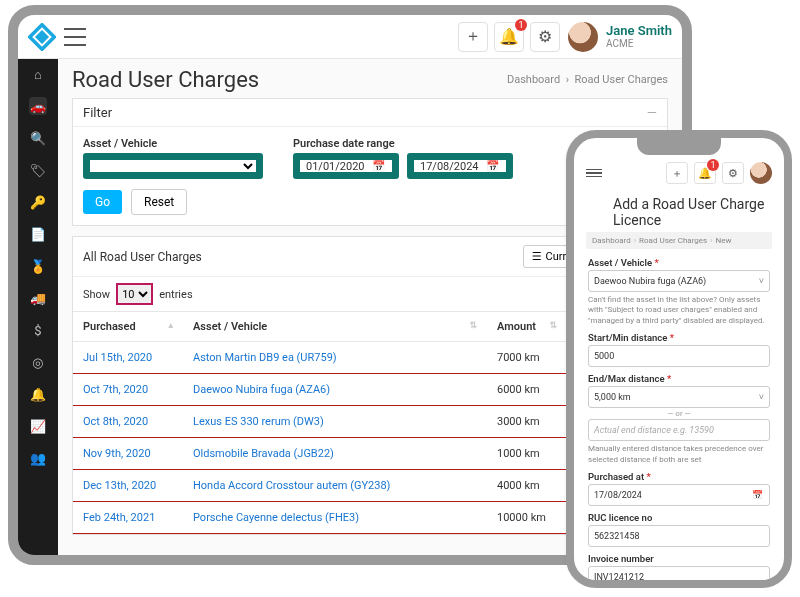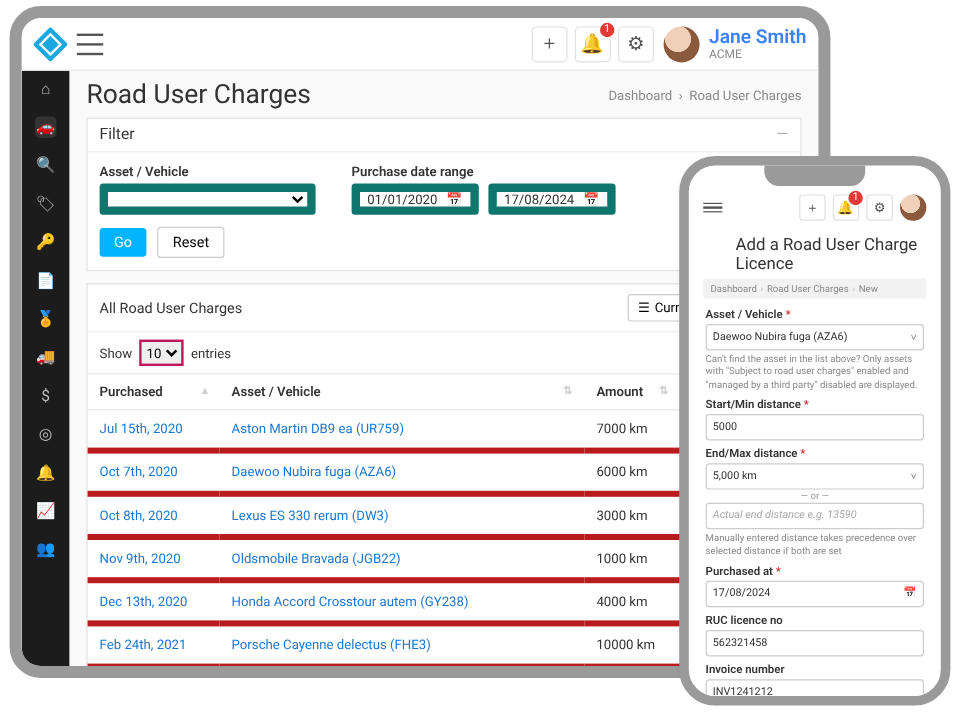--- a/index.html
+++ b/index.html
@@ -26,21 +26,21 @@
   width: 28px; height: 28px; position: relative; margin-right: 8px;
 }
 .logo svg { width: 100%; height: 100%; }
 .hamburger { width: 22px; height: 18px; cursor: pointer; display: flex; flex-direction: column; justify-content: space-between; margin-right: 6px; }
 .hamburger span { height: 2px; background: #555; display: block; }
 .topbar-spacer { flex: 1; }
 .topbar-icon { width: 30px; height: 30px; border: 1px solid #e0e0e0; border-radius: 4px; display: flex; align-items: center; justify-content: center; margin-left: 6px; color: #555; cursor: pointer; position: relative; }
 .bell-badge { position: absolute; top: -4px; right: -4px; background: #e53935; color: #fff; font-size: 9px; min-width: 12px; height: 12px; border-radius: 6px; display: flex; align-items: center; justify-content: center; padding: 0 2px; }
 .avatar { width: 30px; height: 30px; border-radius: 50%; background: radial-gradient(circle at 40% 35%, #f0d0b8 0 40%, #8b5a3c 42% 100%); margin-left: 8px; }
 .user-block { margin-left: 8px; line-height: 1.1; }
-.user-name { font-size: 16px; font-weight: 600; color: #3b82f6; }
+.user-name { font-size: 13px; font-weight: 600; color: #0f766e; }
 .user-org { font-size: 10px; color: #888; }
 
 
 .body-row { flex: 1; display: flex; overflow: hidden; }
 .sidebar { width: 40px; background: #1c1c1c; display: flex; flex-direction: column; align-items: center; padding-top: 6px; gap: 14px; }
 .side-icon { width: 18px; height: 18px; color: #bdbdbd; display: flex; align-items: center; justify-content: center; font-size: 13px; cursor: pointer; }
 .side-icon.active { color: #fff; background: #333; border-radius: 4px; padding: 2px; }
 
 .main { flex: 1; overflow: hidden; background: #fafafa; padding: 8px 14px; font-size: 12px; color: #333; }
 .page-header { display: flex; align-items: center; margin-bottom: 6px; }
@@ -68,21 +68,21 @@
 .table-head-row .spacer { flex: 1; }
 .report-btn { border: 1px solid #ccc; border-radius: 3px; padding: 4px 8px; font-size: 11px; background: #fff; cursor: pointer; display: flex; align-items: center; gap: 4px; }
 
 .show-row { display: flex; align-items: center; padding: 6px 10px; font-size: 11px; gap: 6px; }
 .show-row .spacer { flex: 1; }
 .show-row select { border: 2px solid #be185d; height: 22px; font-size: 11px; }
 
 table.data { width: 100%; border-collapse: collapse; font-size: 11px; }
 table.data th { text-align: left; font-weight: 600; padding: 8px 10px; border-top: 1px solid #e6e6e6; border-bottom: 1px solid #e6e6e6; color: #333; }
 table.data th .sort { float: right; color: #ccc; font-size: 9px; }
-table.data td { padding: 9px 10px; border-bottom: 5px solid #b91c1c; }
+table.data td { padding: 9px 10px; border-bottom: 1px solid #b91c1c; }
 table.data td.link, table.data td a { color: #1976d2; text-decoration: none; }
 
 
 .phone-frame {
   position: absolute;
   right: 8px; top: 130px;
   width: 226px; height: 458px;
   border: 8px solid #9a9a9a;
   border-radius: 30px;
   background: #fff;

